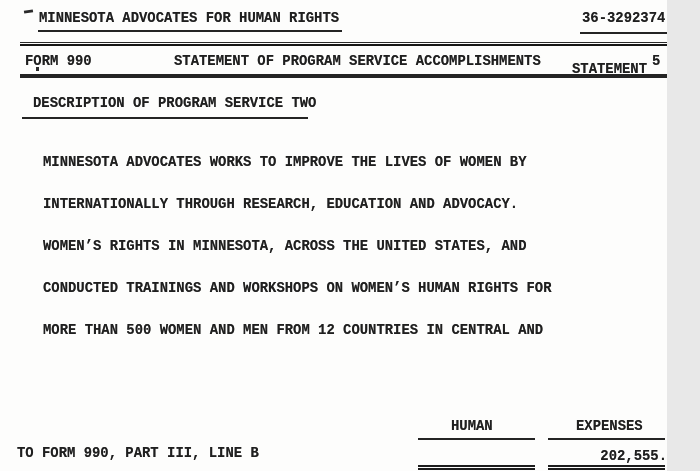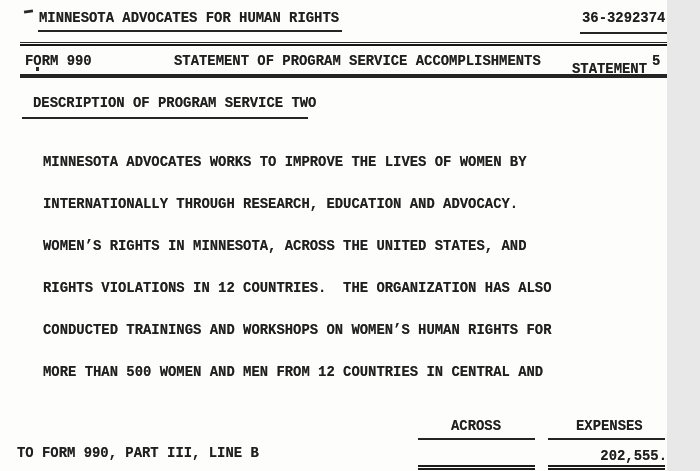--- a/index.html
+++ b/index.html
@@ -58,37 +58,36 @@
   <div class="abs" style="left:652px; top:54px;">5</div>
   <div class="rule" style="left:20px; top:74px; width:648px; height:3.5px;"></div>
 
   <div class="abs" style="left:13px; top:96px;margin-left:20px;">DESCRIPTION OF PROGRAM SERVICE TWO</div>
   <div class="rule" style="left:22px; top:117px; width:286px; height:2px;"></div>
 
   <div class="abs" style="left:23px; top:126.5px;">
     <div class="bl">MINNESOTA ADVOCATES WORKS TO IMPROVE THE LIVES OF WOMEN BY</div>
     <div class="bl">INTERNATIONALLY THROUGH RESEARCH, EDUCATION AND ADVOCACY.</div>
     <div class="bl">WOMEN’S RIGHTS IN MINNESOTA, ACROSS THE UNITED STATES, AND</div>
-    <div class="bl">RIGHTS VIOLATIONS IN 12 COUNTRIES.  THE ORGANIZATION HAS ALSO</div>
     <div class="bl">CONDUCTED TRAININGS AND WORKSHOPS ON WOMEN’S HUMAN RIGHTS FOR</div>
     <div class="bl">MORE THAN 500 WOMEN AND MEN FROM 12 COUNTRIES IN CENTRAL AND</div>
     
     
     
     
     
     
     
     
     
     
     
   </div>
 
-  <div class="abs" style="left:451px; top:419px;">ACROSS</div>
+  <div class="abs" style="left:451px; top:419px;">HUMAN</div>
   <div class="abs" style="left:576px; top:419px;">EXPENSES</div>
   <div class="rule" style="left:418px; top:438px; width:117px; height:2px;"></div>
   <div class="rule" style="left:548px; top:438px; width:117px; height:2px;"></div>
 
   <div class="abs" style="left:17px; top:446px;">TO FORM 990, PART III, LINE B</div>
   <div class="abs right" style="left:418px; top:449px; width:117px;"></div>
   <div class="abs right" style="left:546px; top:449px; width:121px;">202,555.</div>
 
   <div class="drule" style="left:418px; top:464.5px; width:117px;"></div>
   <div class="drule" style="left:548px; top:464.5px; width:117px;"></div>

